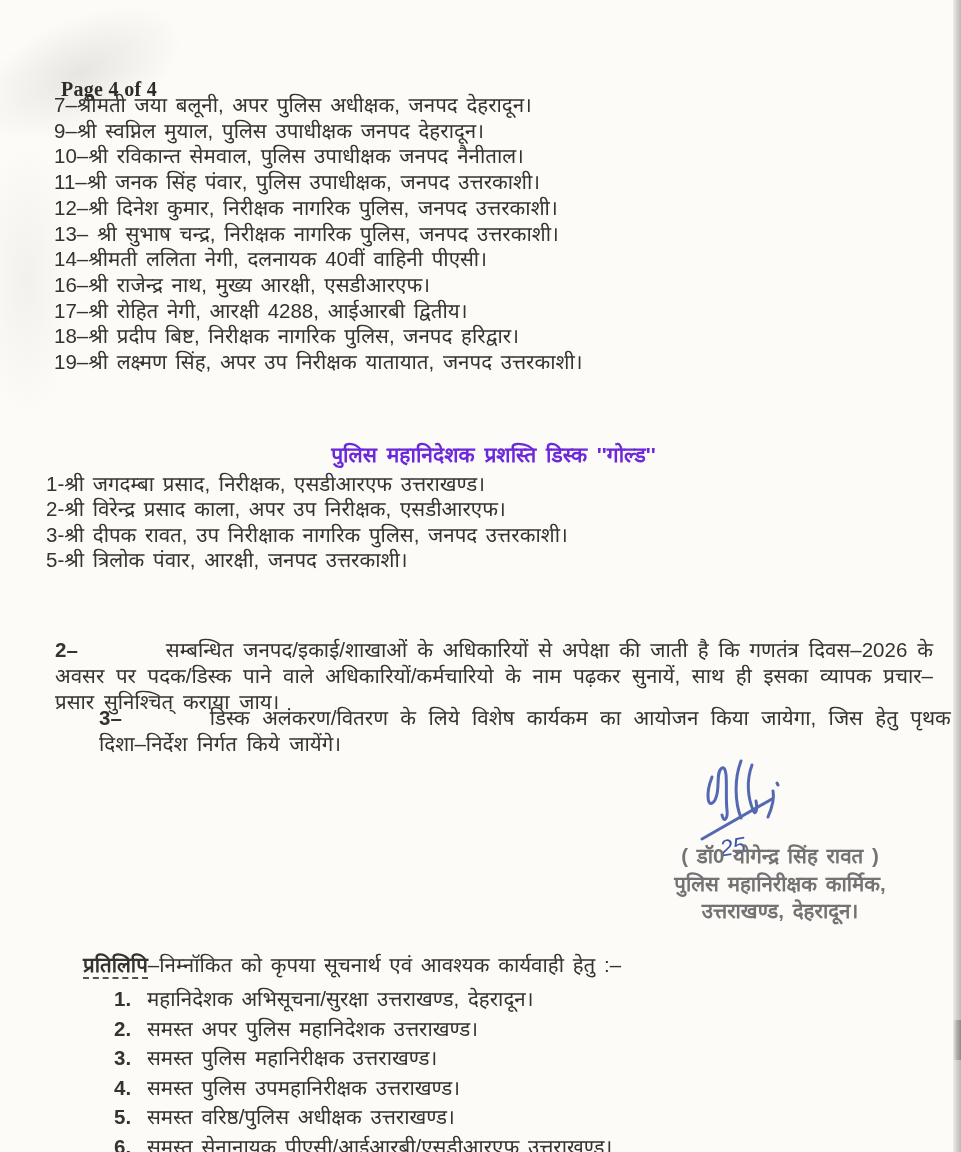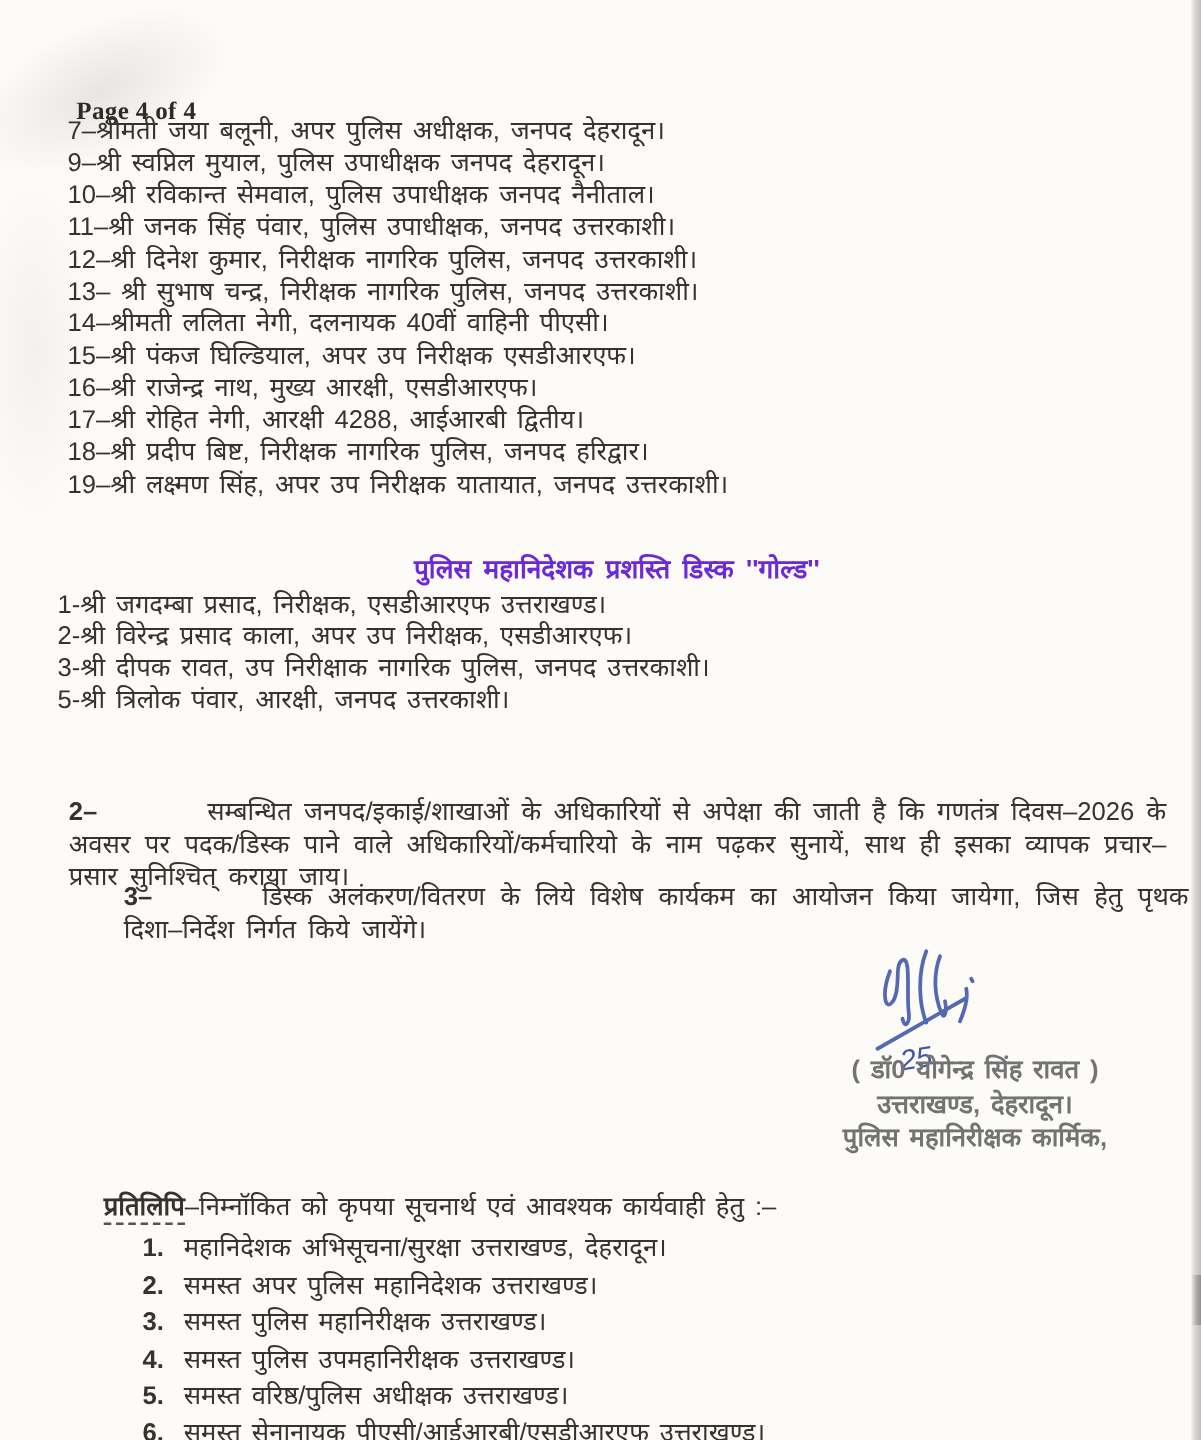--- a/index.html
+++ b/index.html
@@ -96,21 +96,20 @@
     <div class="line">10–श्री रविकान्त सेमवाल, पुलिस उपाधीक्षक जनपद नैनीताल।</div>
 
     <div class="line">11–श्री जनक सिंह पंवार, पुलिस उपाधीक्षक, जनपद उत्तरकाशी।</div>
 
     <div class="line">12–श्री दिनेश कुमार, निरीक्षक नागरिक पुलिस, जनपद उत्तरकाशी।</div>
 
     <div class="line">13– श्री सुभाष चन्द्र, निरीक्षक नागरिक पुलिस, जनपद उत्तरकाशी।</div>
 
     <div class="line">14–श्रीमती ललिता नेगी, दलनायक 40वीं वाहिनी पीएसी।</div>
 
-    <div class="line">15–श्री पंकज घिल्डियाल, अपर उप निरीक्षक एसडीआरएफ।</div>
 
     <div class="line">16–श्री राजेन्द्र नाथ, मुख्य आरक्षी, एसडीआरएफ।</div>
 
     <div class="line">17–श्री रोहित नेगी, आरक्षी 4288, आईआरबी द्वितीय।</div>
 
     <div class="line">18–श्री प्रदीप बिष्ट, निरीक्षक नागरिक पुलिस, जनपद हरिद्वार।</div>
 
     <div class="line">19–श्री लक्ष्मण सिंह, अपर उप निरीक्षक यातायात, जनपद उत्तरकाशी।</div>
   </div>
 
@@ -141,22 +140,22 @@
     <path d="M53,8 C46,26 47,50 53,65"></path>
     <path d="M64,12 C58,28 60,45 65,57 C67,63 70,58 68,48"></path>
     <path d="M14,86 L84,46"></path>
     <path d="M85,38 C87,47 83,57 80,64"></path>
     <path d="M89,30 l1,2"></path>
   </g>
   <text x="32" y="102" font-size="23" fill="#3d55a8" transform="rotate(-9 42 94)" font-style="italic">25</text>
 </svg>
 <div class="sign-block">
   <div class="name">( डॉ0 योगेन्द्र सिंह रावत )</div>
+  <div>पुलिस महानिरीक्षक कार्मिक,</div>
   <div>उत्तराखण्ड, देहरादून।</div>
-  <div>पुलिस महानिरीक्षक कार्मिक,</div>
 </div>
 
 <div class="copy-head">
   <span class="copy-label">प्रतिलिपि</span><span>–निम्नॉकित को कृपया सूचनार्थ एवं आवश्यक कार्यवाही हेतु :–</span>
 </div>
 <div class="copy-list">
 
     <div class="copy-item">
       <span class="copy-num">1.</span>
       <span class="copy-text">महानिदेशक अभिसूचना/सुरक्षा उत्तराखण्ड, देहरादून।</span>

